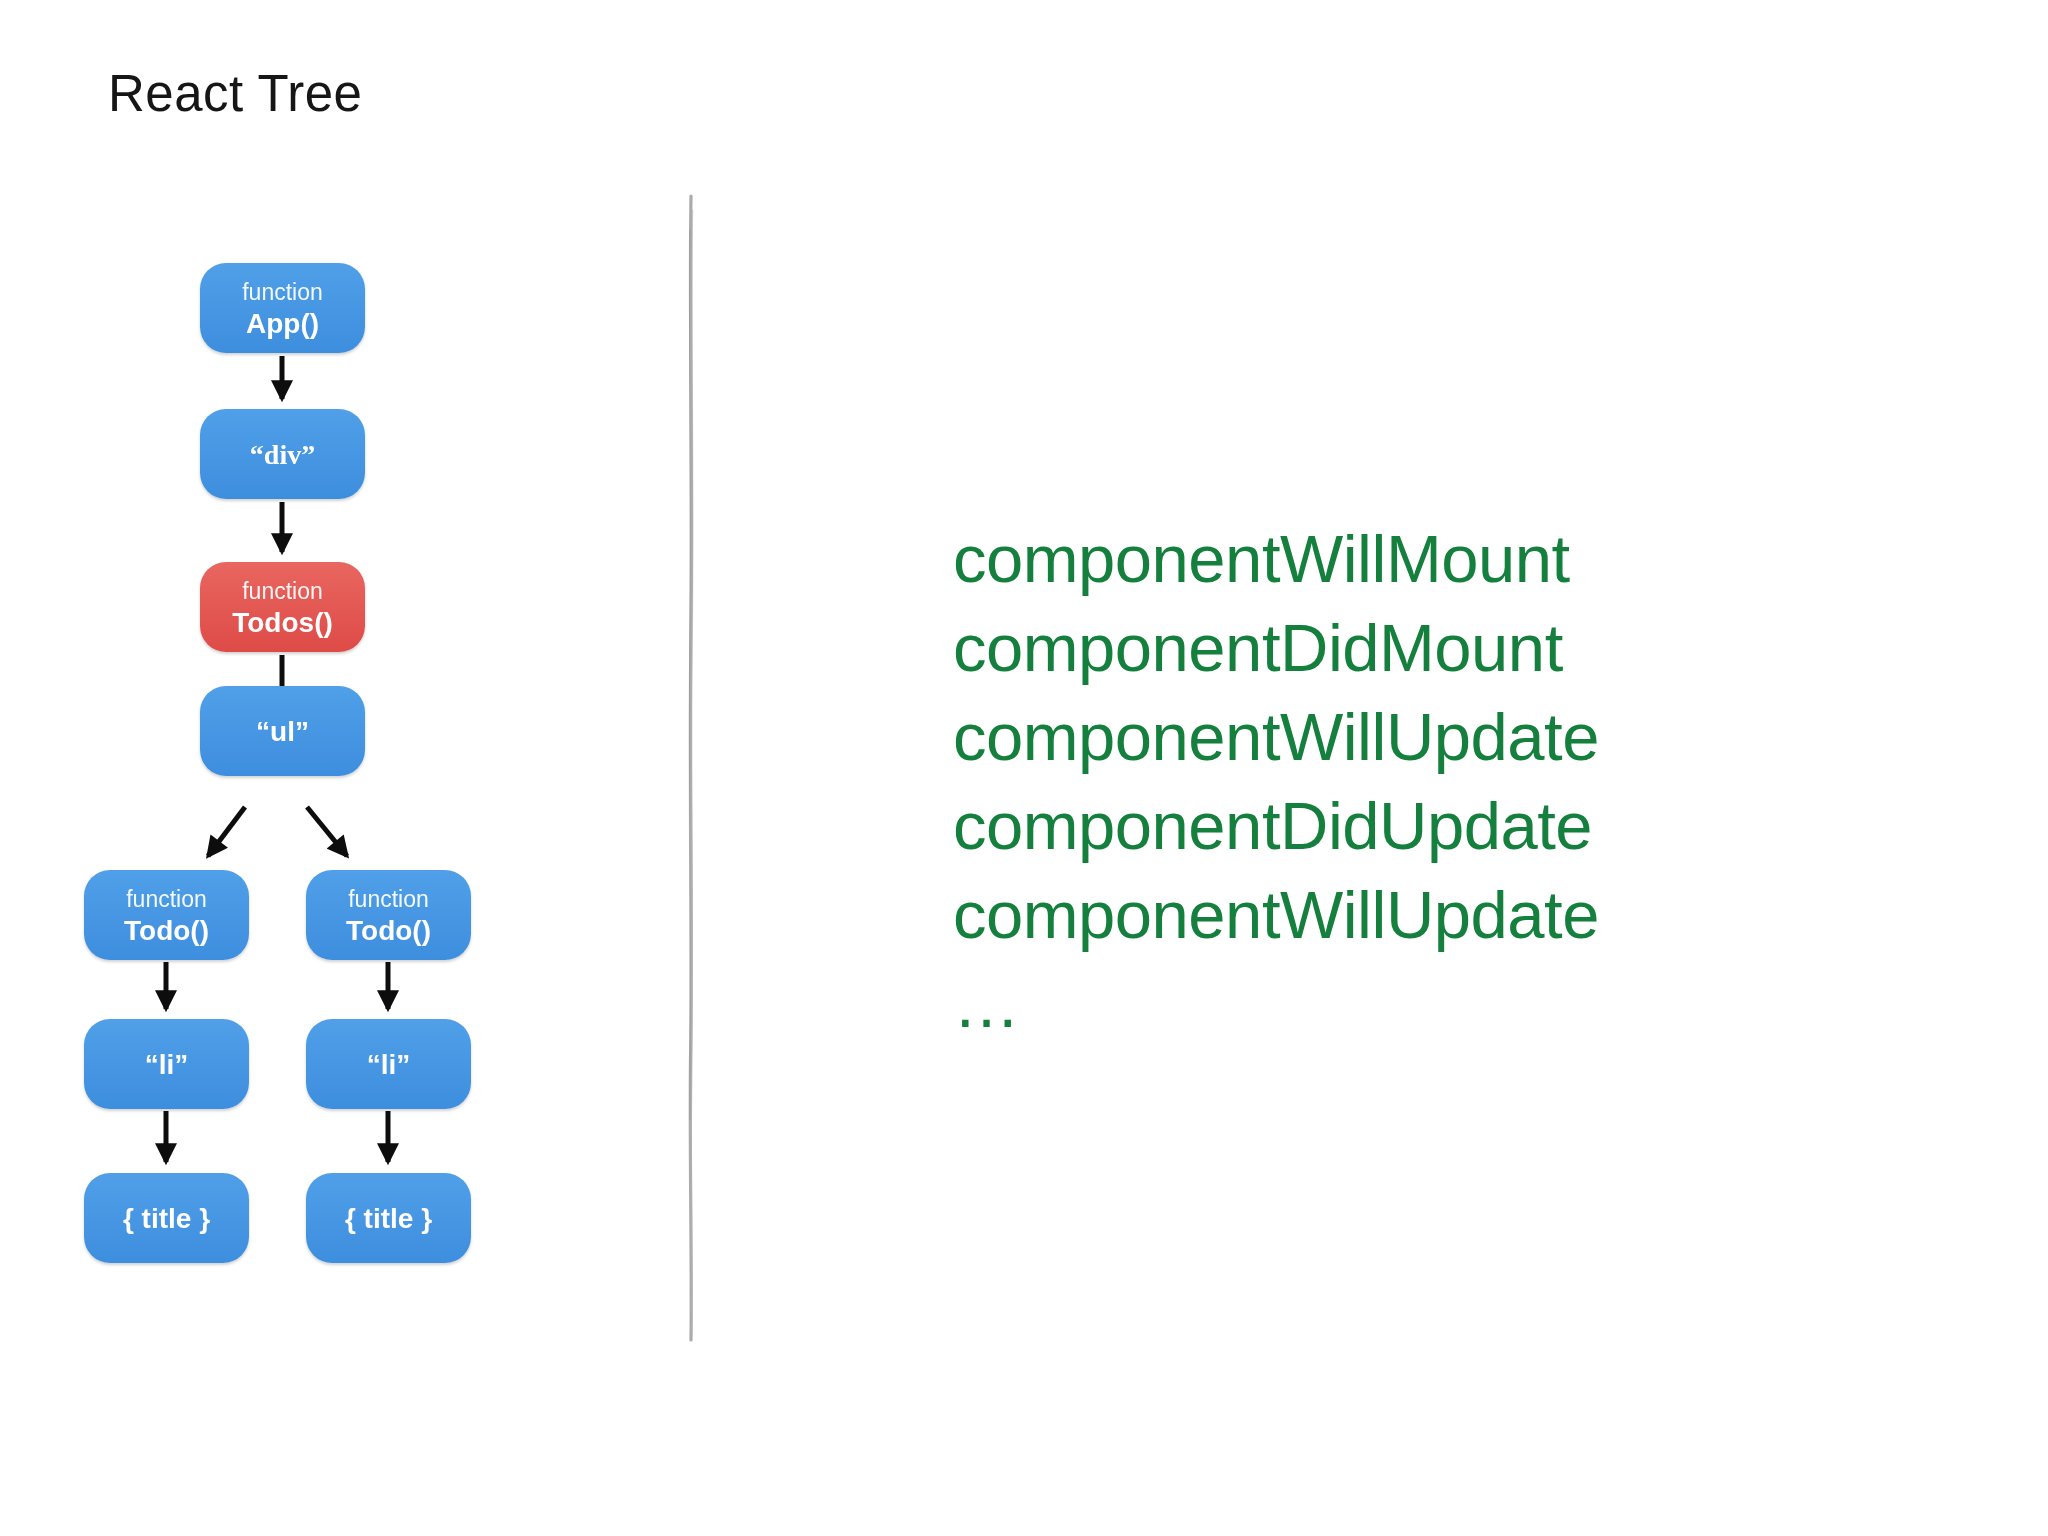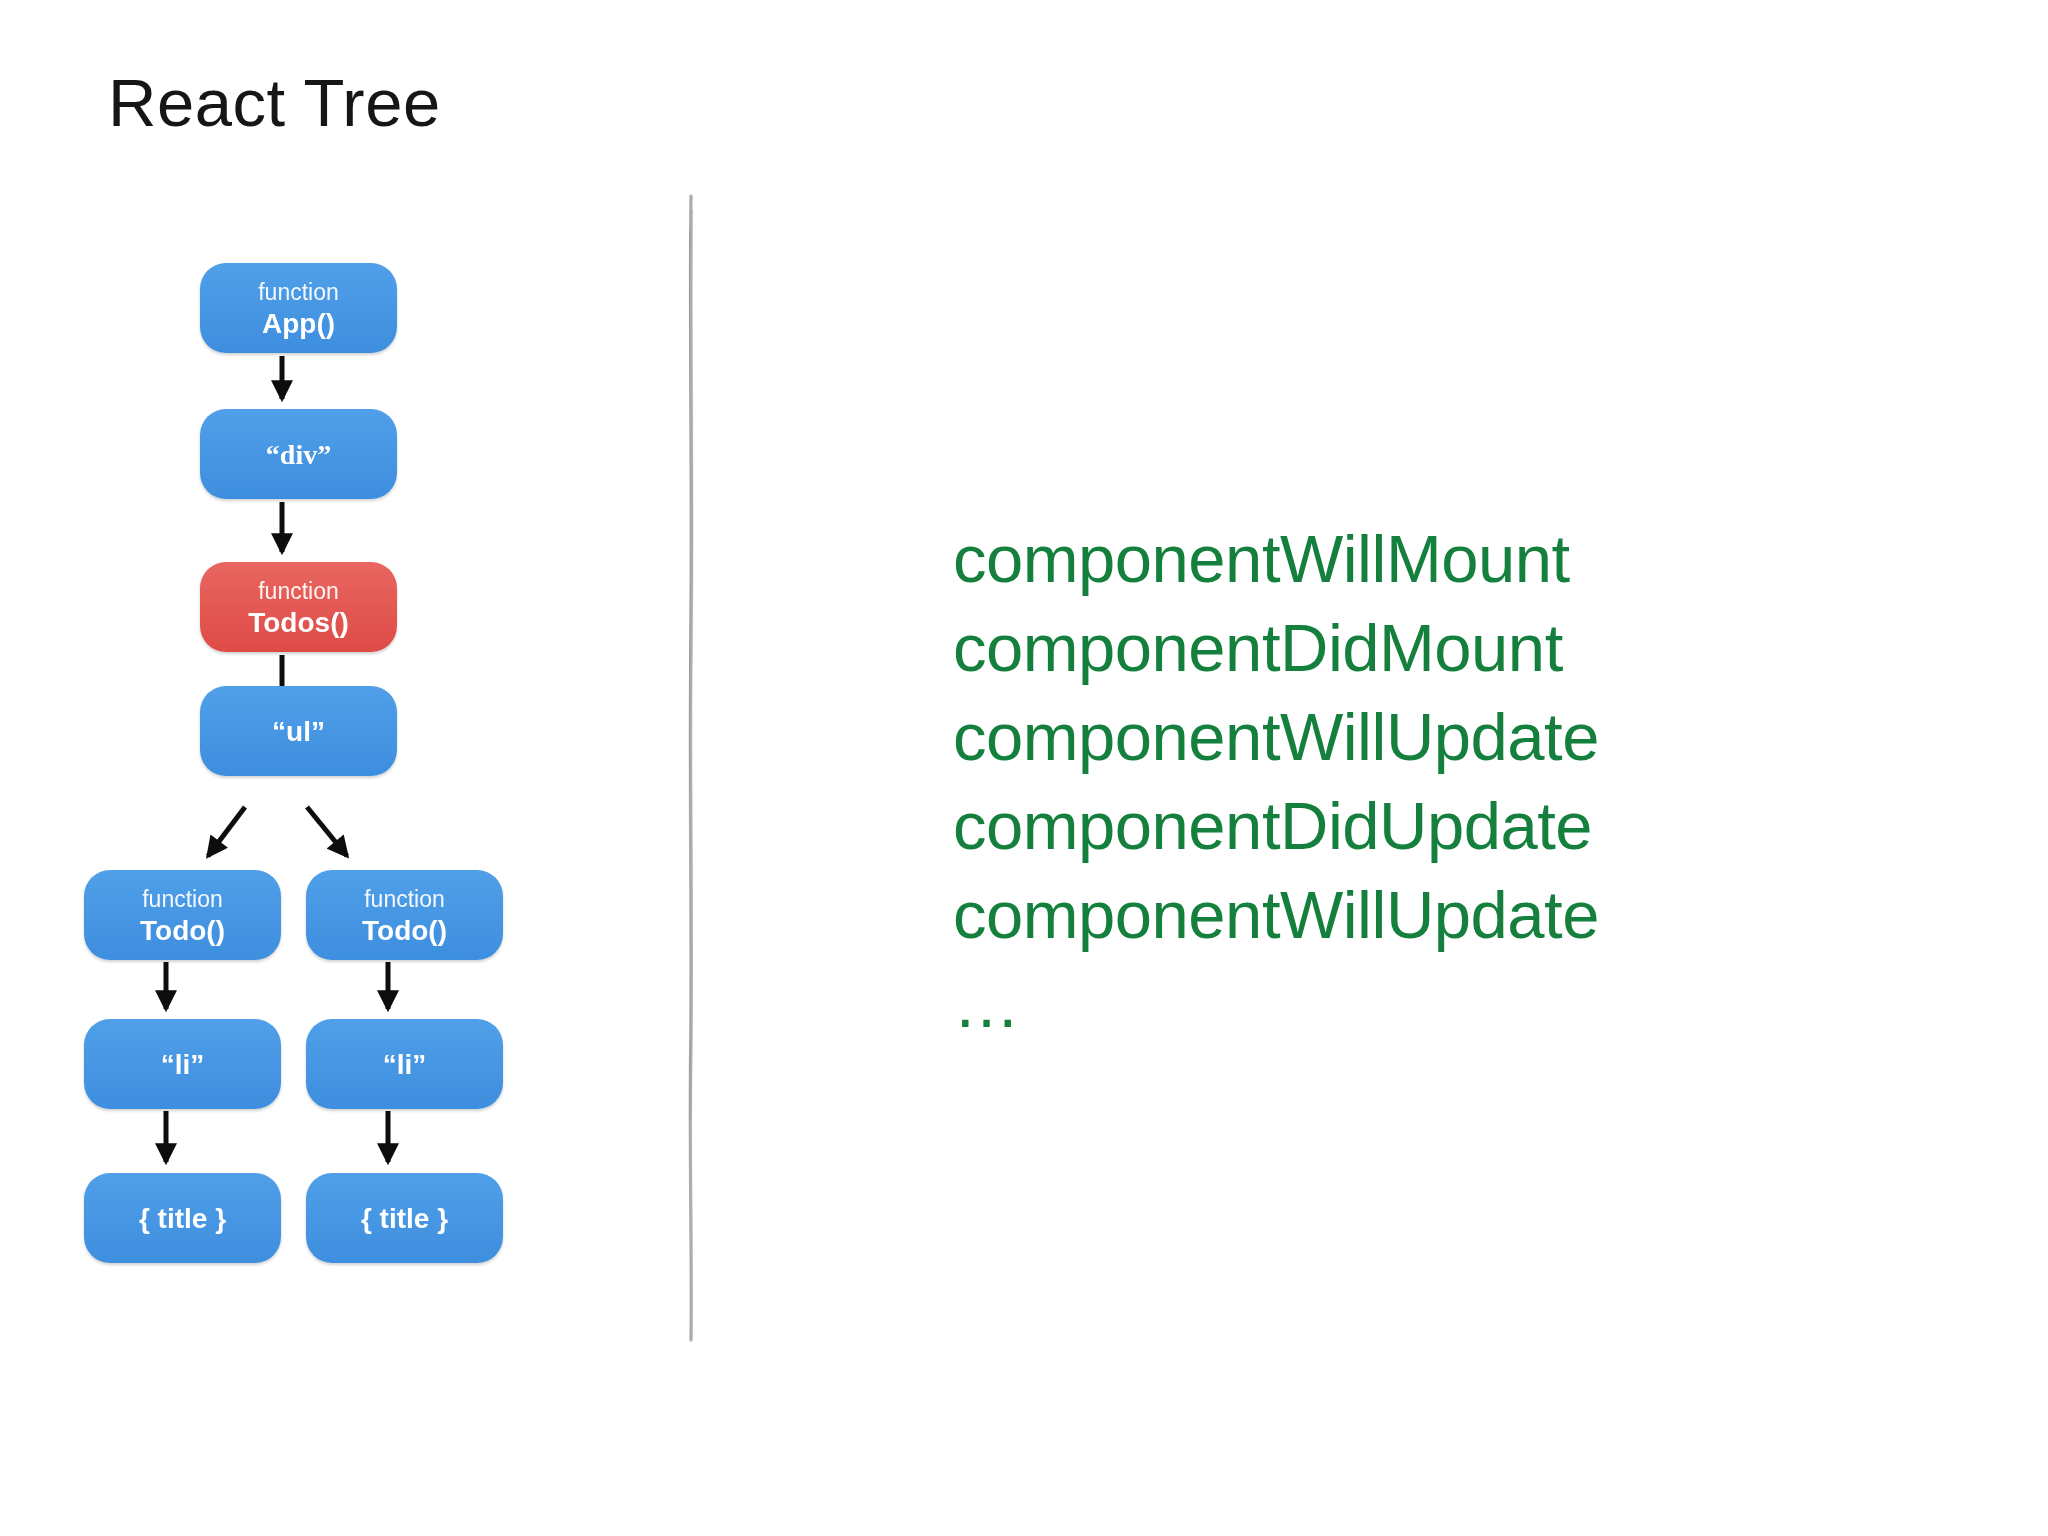--- a/index.html
+++ b/index.html
@@ -3,31 +3,31 @@
 <meta charset="utf-8">
 <style>
   * { margin: 0; padding: 0; box-sizing: border-box; }
   html, body { width: 2048px; height: 1536px; background: #ffffff; overflow: hidden; }
   body { font-family: "Liberation Sans", "DejaVu Sans", sans-serif; position: relative; }
 
   .slide-title {
     position: absolute;
     left: 108px;
     top: 66px;
-    font-size: 67px;
+    font-size: 51px;
     font-weight: 400;
     color: #161616;
     letter-spacing: 0.5px;
     line-height: 1.1;
   }
 
   
   .node {
     position: absolute;
-    width: 197px;
+    width: 165px;
     height: 90px;
     border-radius: 26px;
     display: flex;
     flex-direction: column;
     align-items: center;
     justify-content: center;
     text-align: center;
     color: #ffffff;
     box-shadow: 0 2px 3px rgba(0,0,0,0.18);
   }

